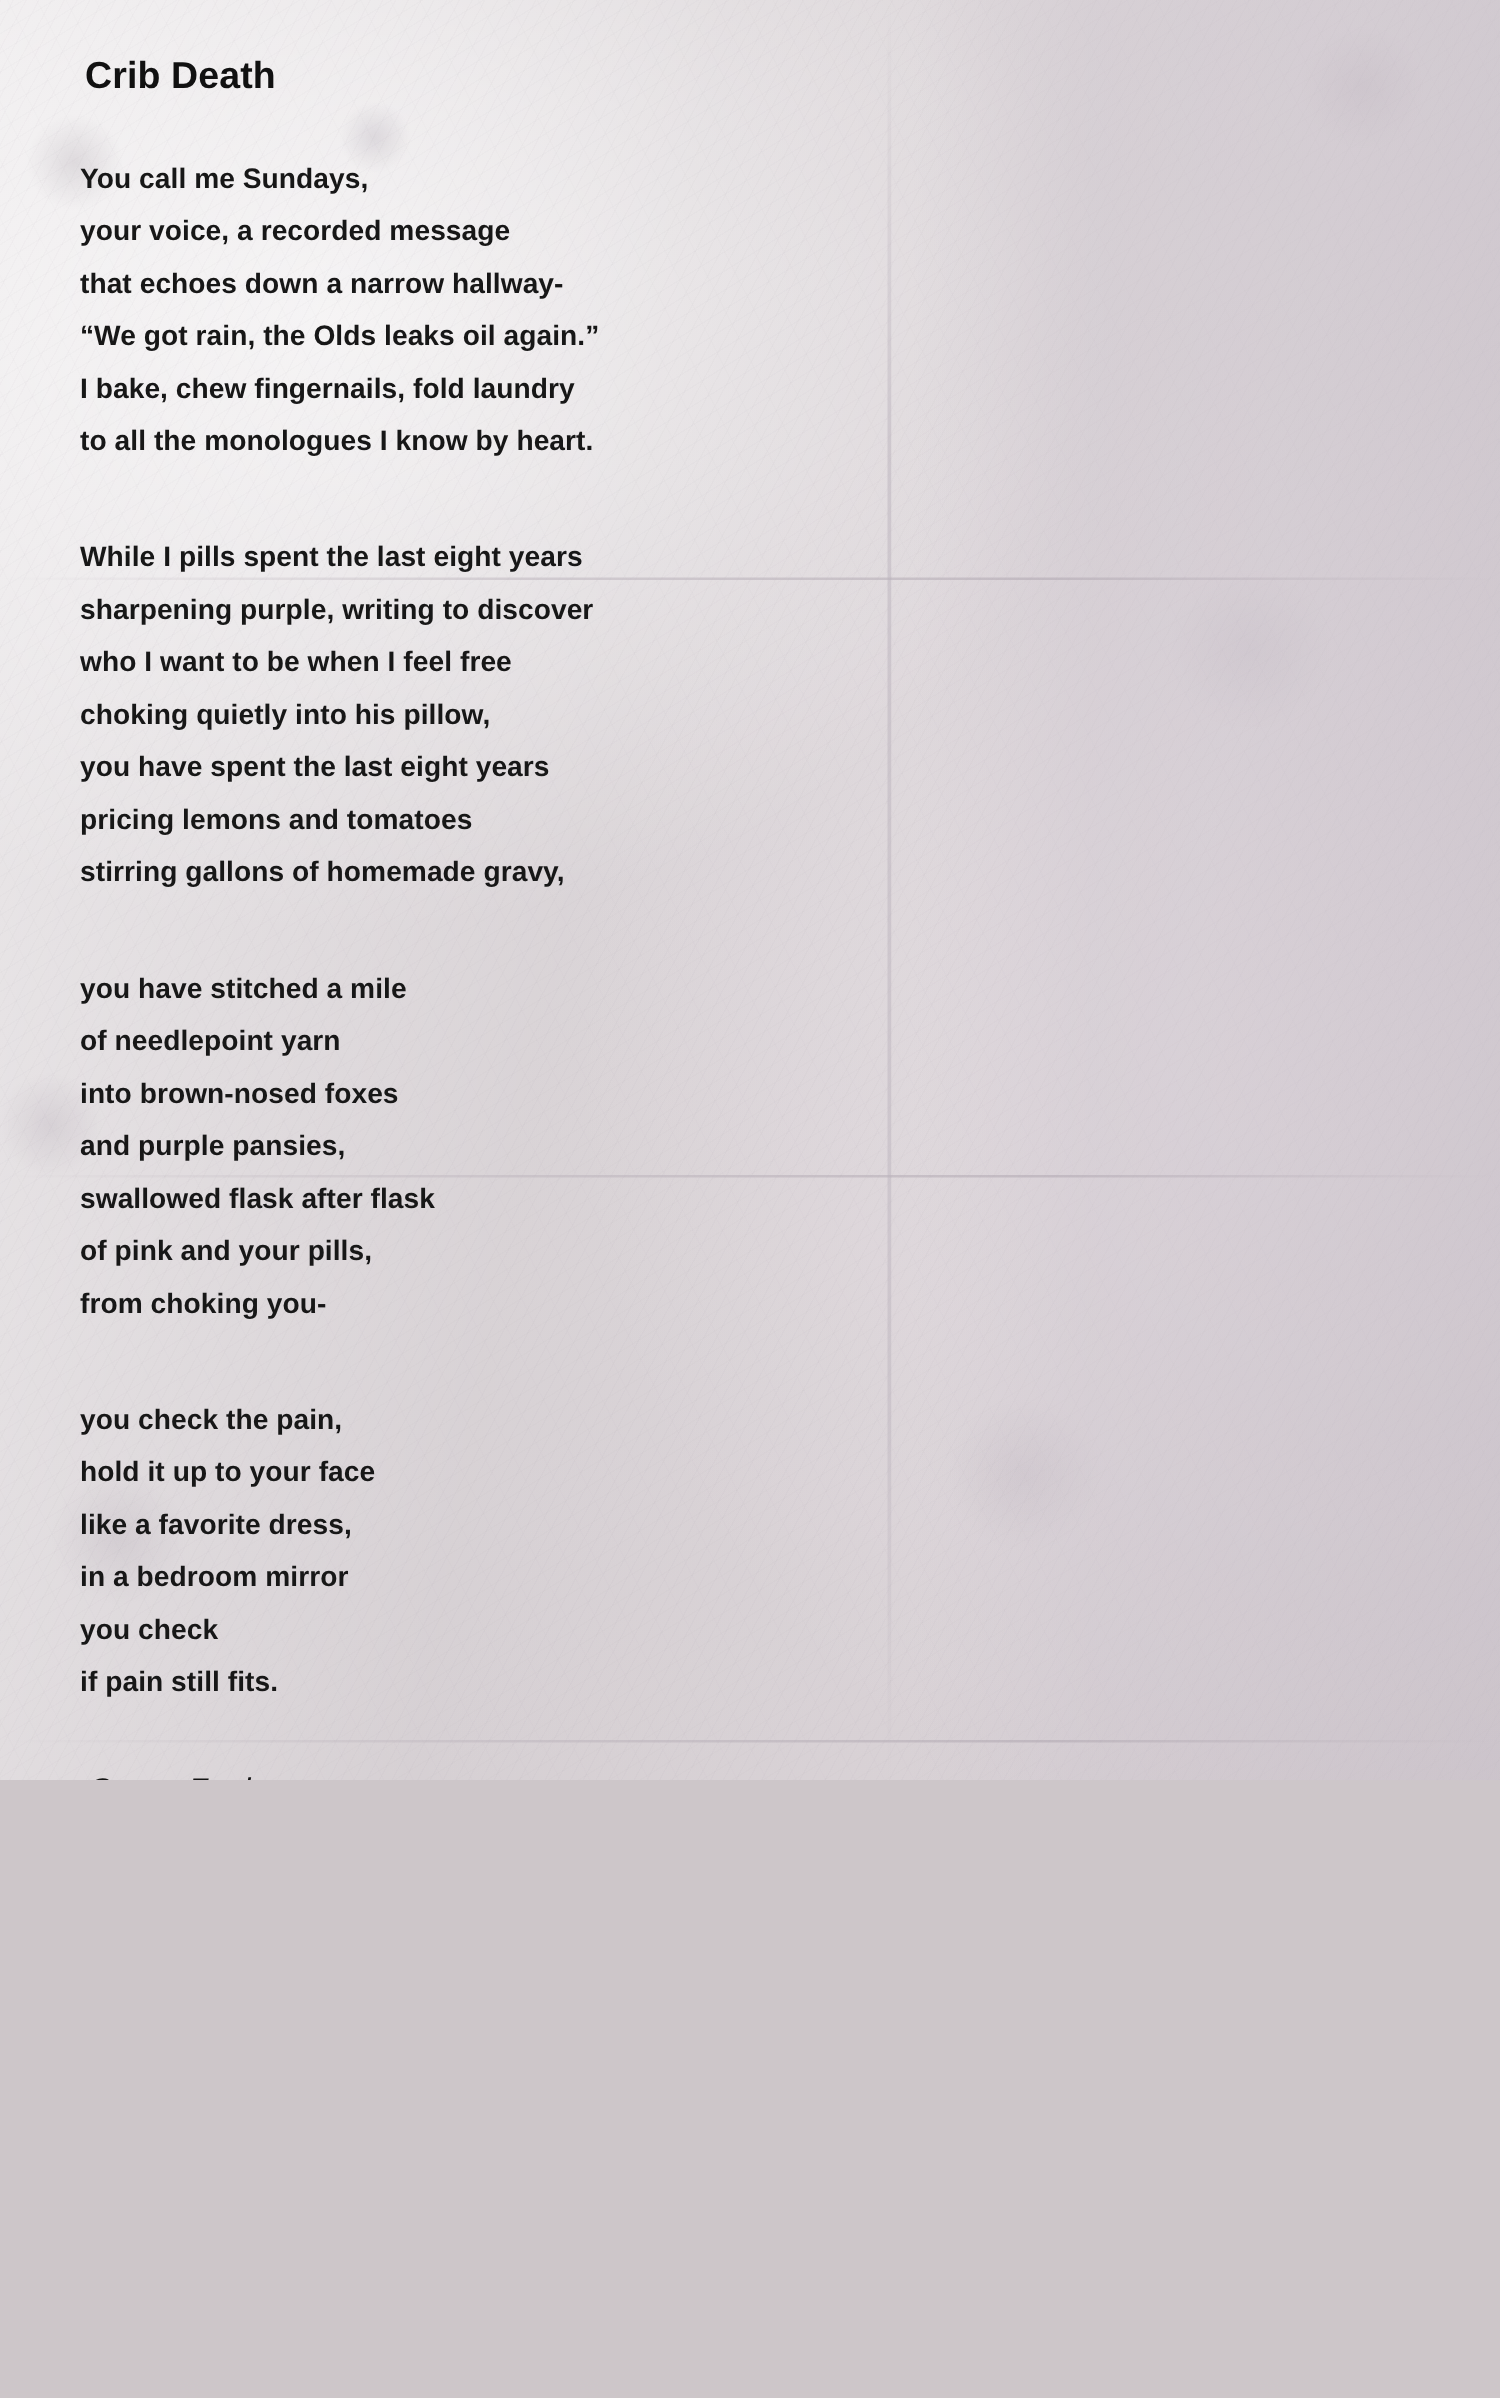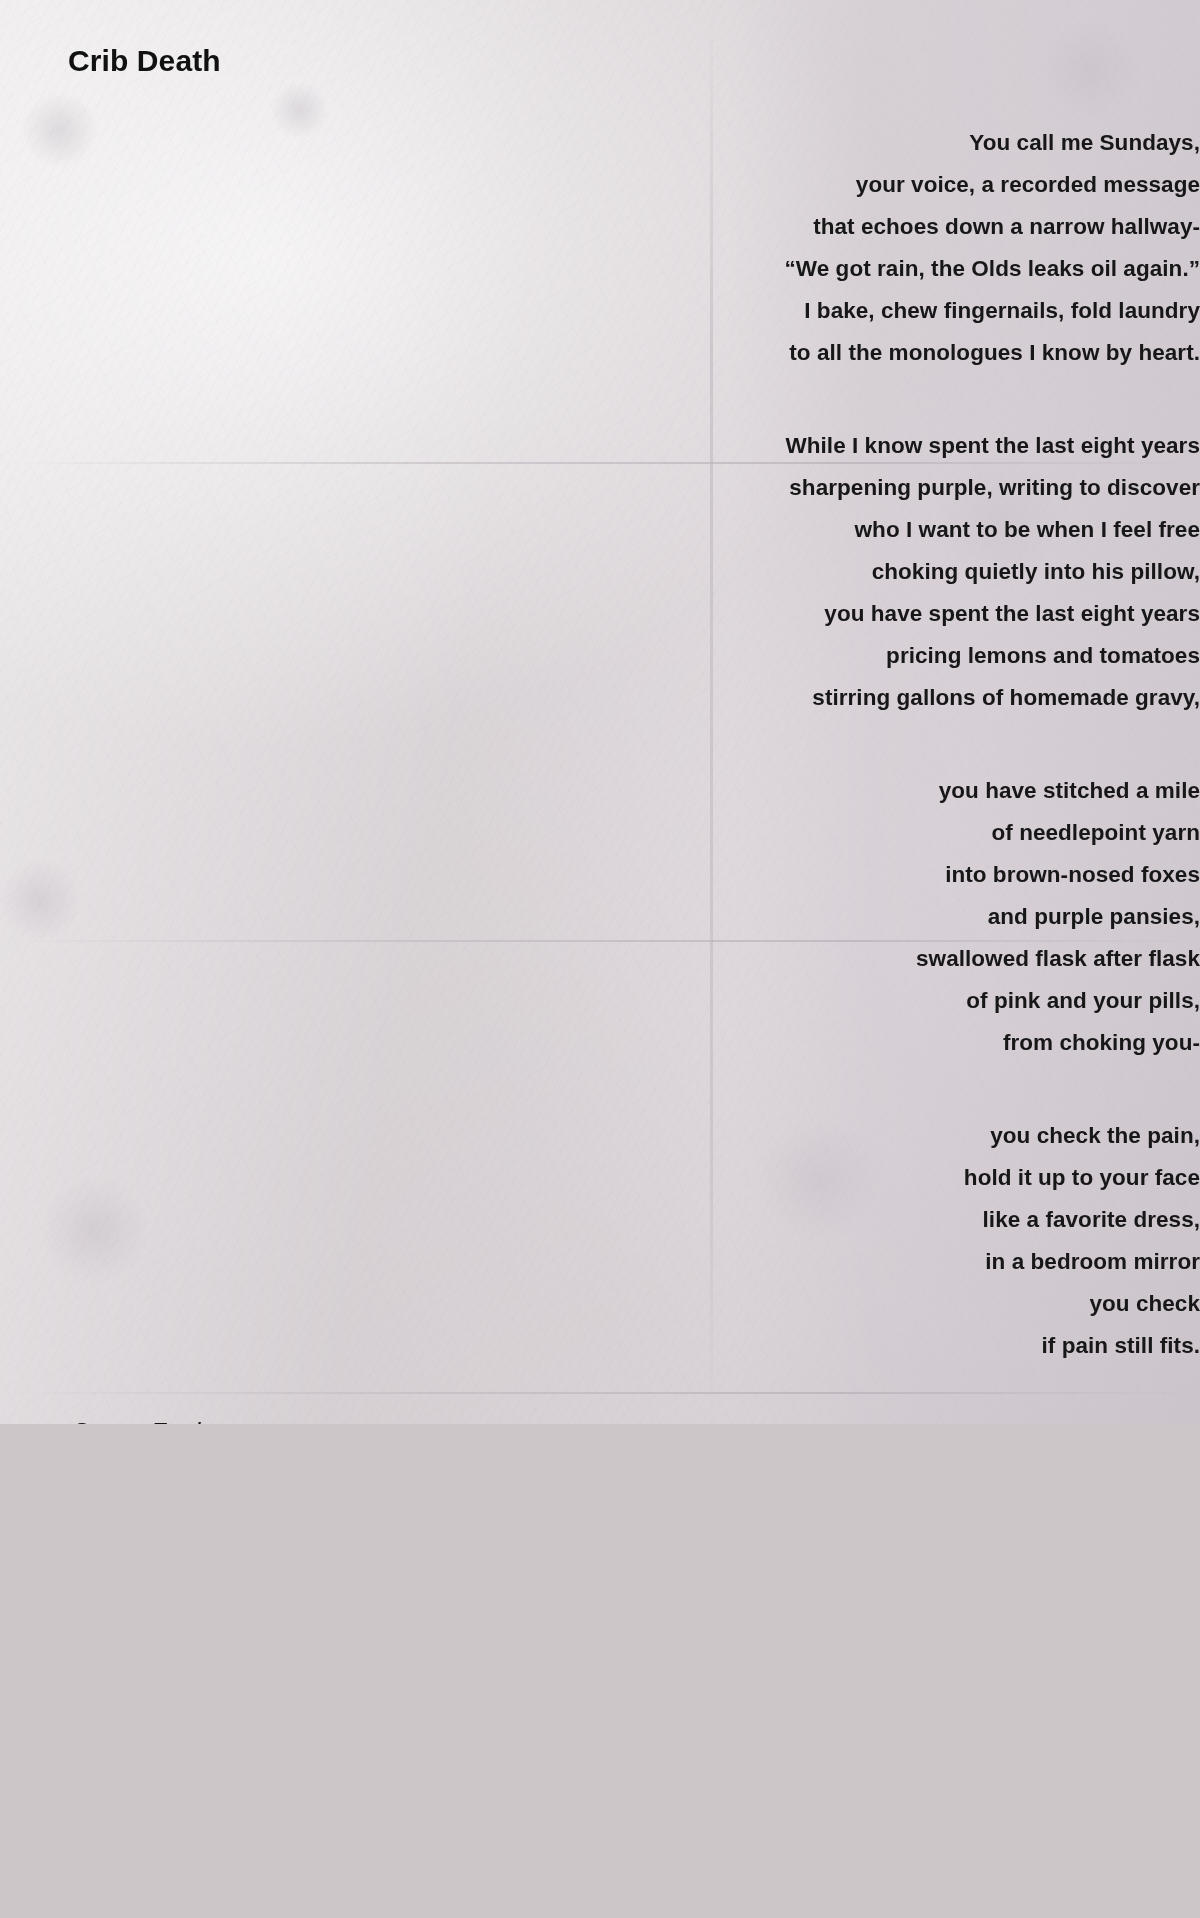--- a/index.html
+++ b/index.html
@@ -95,21 +95,20 @@
   .poem-title {
     font-size: 30px;
     font-weight: bold;
     color: #111111;
     letter-spacing: 0.1px;
     margin: 0 0 44px 4px;
   }
 
   .stanza {
     margin: 0 0 51px 0;
-    text-align: right;
   }
   .stanza:last-of-type {
     margin-bottom: 0;
   }
   .line {
     font-size: 22.5px;
     font-weight: bold;
     color: #171717;
     line-height: 42px;
     white-space: pre;
@@ -148,21 +147,21 @@
     <div class="stanza">
       <div class="line">You call me Sundays,</div>
       <div class="line">your voice, a recorded message</div>
       <div class="line">that echoes down a narrow hallway-</div>
       <div class="line">“We got rain, the Olds leaks oil again.”</div>
       <div class="line">I bake, chew fingernails, fold laundry</div>
       <div class="line">to all the monologues I know by heart.</div>
     </div>
 
     <div class="stanza">
-      <div class="line">While I know spent the last eight years</div>
+      <div class="line">While I pills spent the last eight years</div>
       <div class="line">sharpening purple, writing to discover</div>
       <div class="line">who I want to be when I feel free</div>
       <div class="line">choking quietly into his pillow,</div>
       <div class="line">you have spent the last eight years</div>
       <div class="line">pricing lemons and tomatoes</div>
       <div class="line">stirring gallons of homemade gravy,</div>
     </div>
 
     <div class="stanza">
       <div class="line">you have stitched a mile</div>

